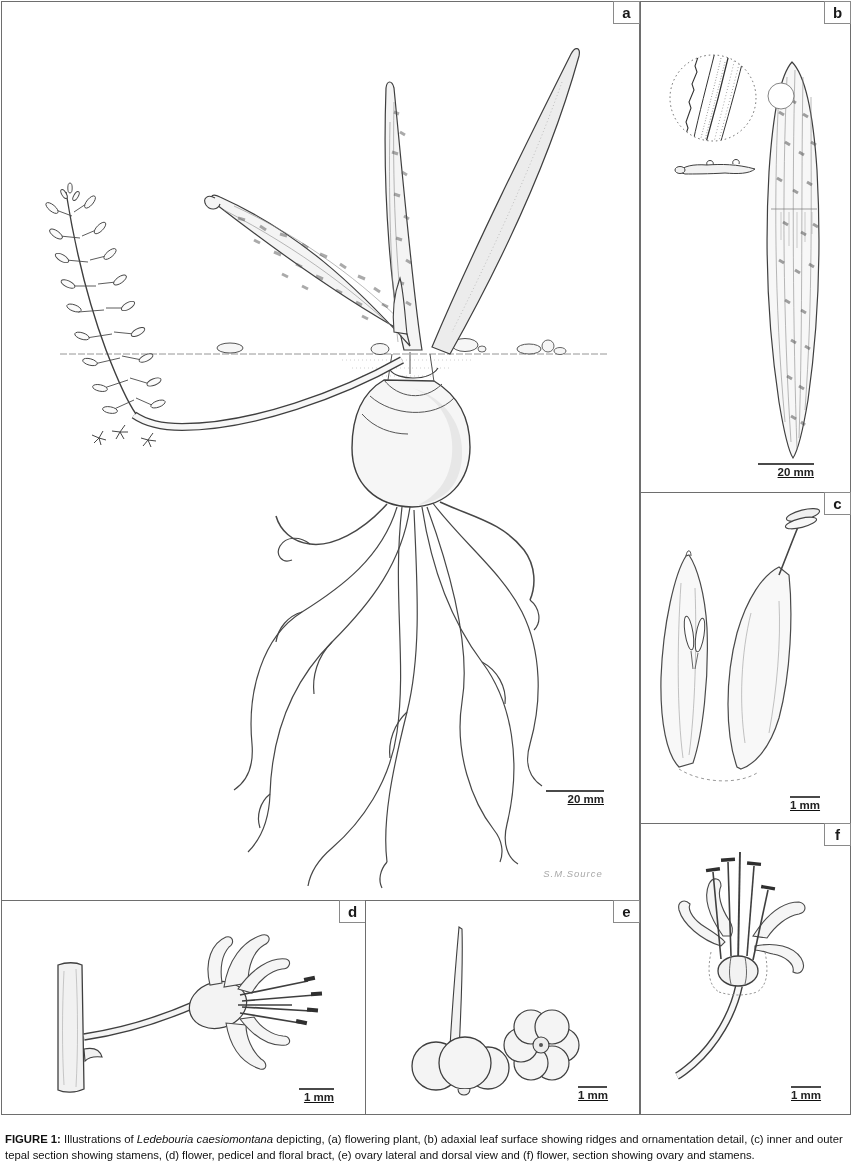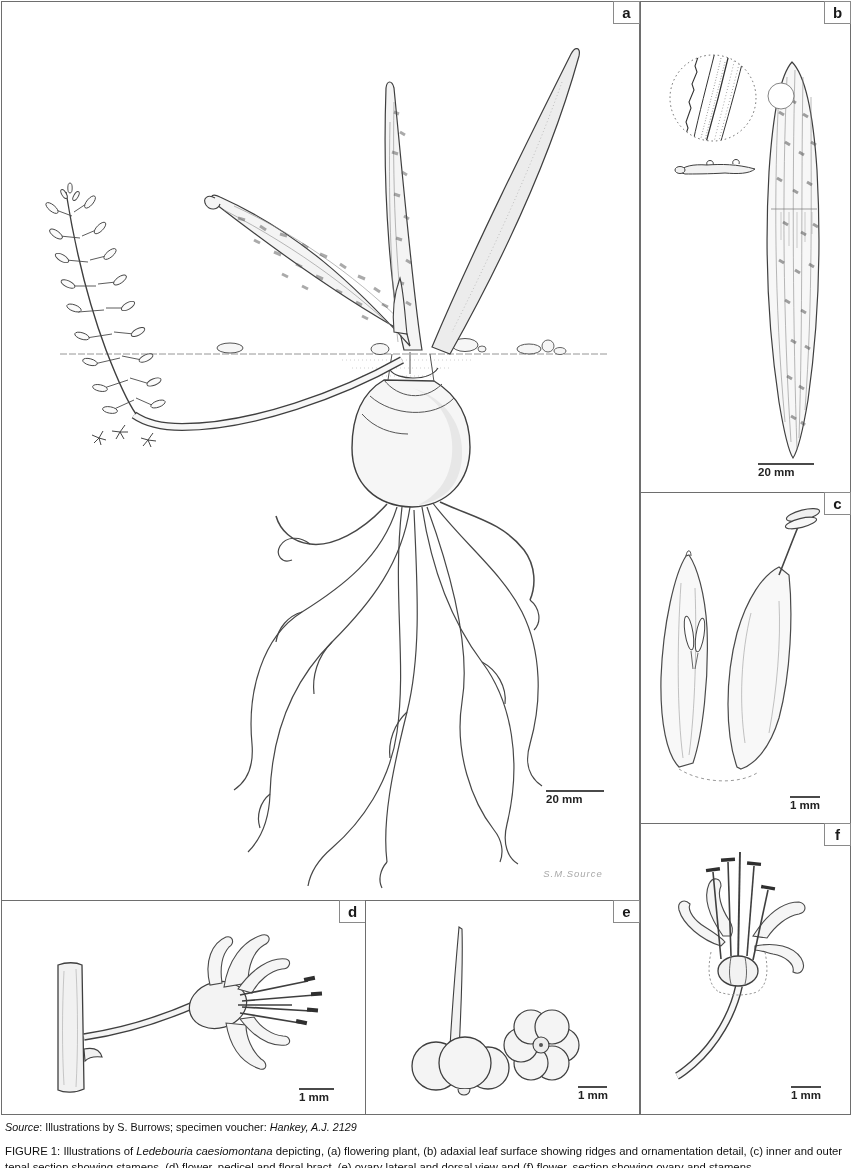--- a/index.html
+++ b/index.html
@@ -10,30 +10,30 @@
   .panel-a{left:1px;top:1px;width:639px;height:900px;}
   .panel-b{left:640px;top:1px;width:211px;height:492px;}
   .panel-c{left:640px;top:492px;width:211px;height:332px;}
   .panel-f{left:640px;top:823px;width:211px;height:292px;}
   .panel-d{left:1px;top:900px;width:365px;height:215px;}
   .panel-e{left:365px;top:900px;width:275px;height:215px;}
   .panel svg{position:absolute;left:0;top:0;width:100%;height:100%;}
   .plabel{position:absolute;top:-1px;right:-1px;width:27px;height:23px;
           border:1px solid #8a8a8a;background:#fff;display:flex;align-items:center;
           justify-content:center;font-weight:bold;font-size:15px;color:#1a1a1a;}
-  .scalebar{position:absolute;text-align:left;}
+  .scalebar{position:absolute;text-align:right;text-decoration:underline;}
   .scalebar .bar{border-top:2px solid #4a4a4a;width:100%;height:0;}
   .scalebar .lab{font-size:11.5px;font-weight:600;color:#222;margin-top:1px;white-space:nowrap;}
   .signature{position:absolute;left:532px;top:866px;width:78px;text-align:center;
              font-style:italic;font-size:9.5px;color:#a9a9a9;letter-spacing:1px;}
   .caption{position:absolute;left:0;top:1115px;width:852px;padding:6px 4px 0 5px;}
   .src-line{font-size:10.8px;margin:0 0 7px 0;color:#111;}
   .fig-line{font-size:11.3px;line-height:15.5px;color:#111;}
   .it{font-style:italic;}
-  .bd{font-weight:normal;}
+  .bd{font-weight:bold;}
 </style>
 </head>
 <body>
 
 <div class="plate">
 
   <div class="panel panel-a">
     <svg viewBox="0 0 637 898">
 
       <path d="M58,352 H606" stroke="#8a8a8a" stroke-width="0.9" stroke-dasharray="7,2" fill="none"></path>
@@ -297,17 +297,16 @@
       <circle cx="175" cy="144" r="2" fill="#555"></circle>
     </svg>
     <div class="plabel">e</div>
     <div class="scalebar" style="left:212px;top:185px;width:29px;">
       <div class="bar"></div>
       <div class="lab">1 mm</div>
     </div>
   </div>
 
   <div class="caption">
-    <p class="src-line"><span class="it">Source</span><span>: Illustrations by S. Burrows; specimen voucher: </span><span class="it">Hankey, A.J. 2129</span></p>
     <p class="fig-line"><span class="bd">FIGURE 1:</span><span> Illustrations of </span><span class="it">Ledebouria caesiomontana</span><span> depicting, (a) flowering plant, (b) adaxial leaf surface showing ridges and ornamentation detail, (c) inner and outer tepal section showing stamens, (d) flower, pedicel and floral bract, (e) ovary lateral and dorsal view and (f) flower, section showing ovary and stamens.</span></p>
   </div>
 
 </div>
 
 </body></html>

